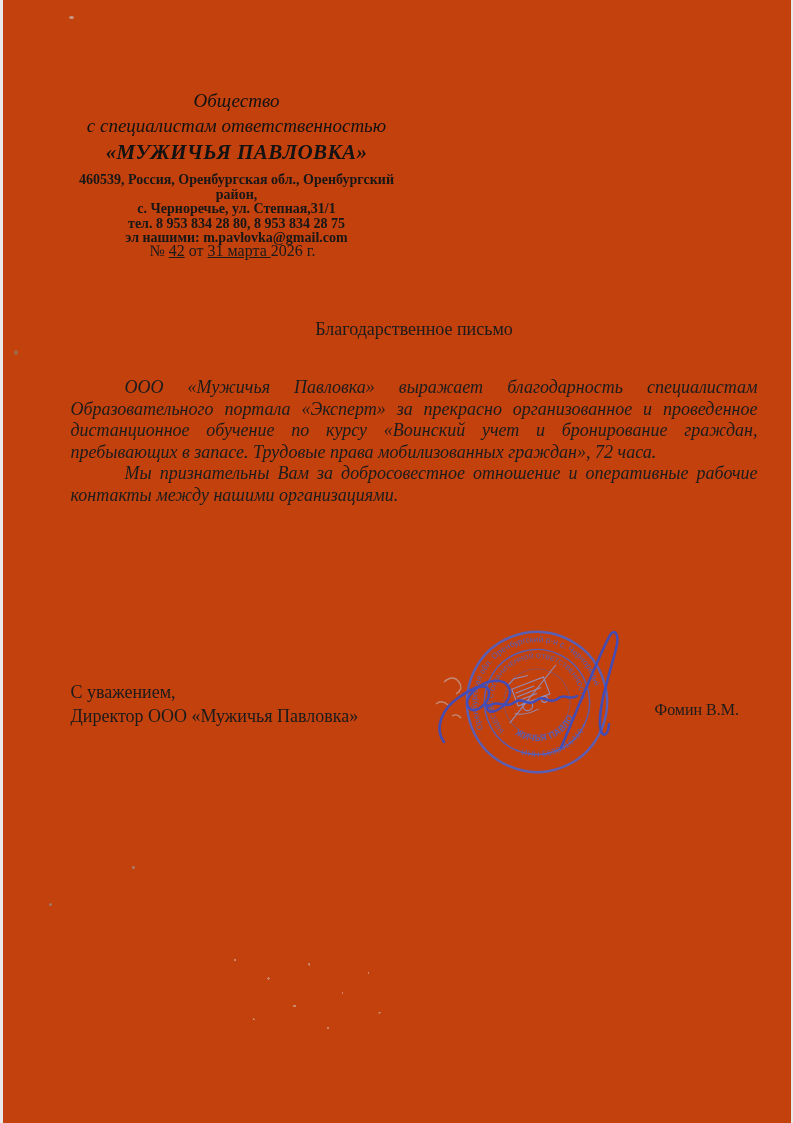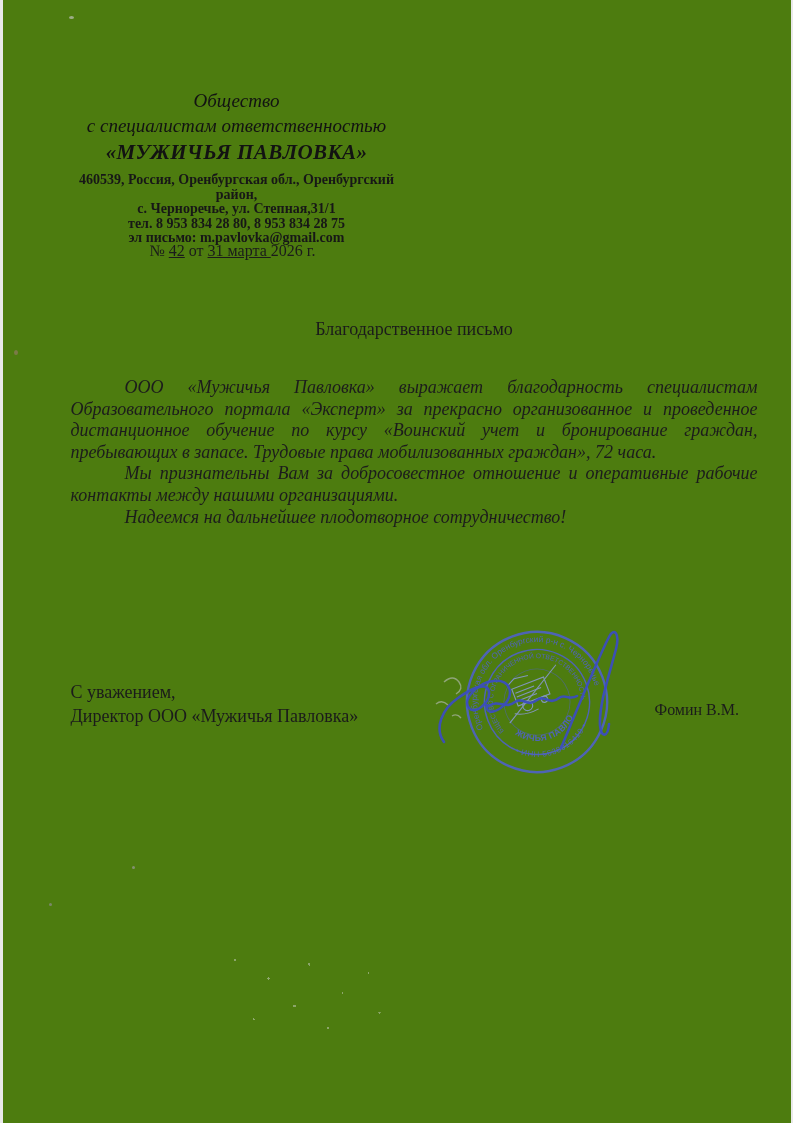--- a/index.html
+++ b/index.html
@@ -1,20 +1,20 @@
 <!DOCTYPE html>
 <html lang="ru" style="--stamp-color: #4f62c8; --sig-color: #3b4dc1;"><head>
 <meta charset="utf-8">
 <style>
   html,body{margin:0;padding:0;background:#e9e9e9;}
   .page{
     position:relative;
     width:788px;height:1123px;
     margin:0 auto;
-    background:#4d7c0f;
+    background:#c2410c;
     overflow:hidden;
     font-family:"Liberation Serif","DejaVu Serif",serif;
     color:#1d1d1d;
   }
   
   .letterhead{
     position:absolute;left:58px;top:88px;width:352px;
     text-align:center;color:#121212;
   }
   .org-line{font-style:italic;font-size:19px;line-height:25px;}
@@ -68,32 +68,31 @@
 <div class="page">
 
   <div class="letterhead">
     <div class="org-line">Общество</div>
     <div class="org-line">с специалистам ответственностью</div>
     <div class="org-name">«МУЖИЧЬЯ ПАВЛОВКА»</div>
     <div class="address">
       <div>460539, Россия, Оренбургская обл., Оренбургский район,</div>
       <div>с. Черноречье, ул. Степная,31/1</div>
       <div>тел. 8 953 834 28 80, 8 953 834 28 75</div>
-      <div>эл письмо: m.pavlovka@gmail.com</div>
+      <div>эл нашими: m.pavlovka@gmail.com</div>
     </div>
   </div>
 
   <div class="reference"><span>№ </span><span class="u">42</span><span> от </span><span class="u">31 марта </span><span>2026 г.</span></div>
 
   <div class="letter-title">Благодарственное письмо</div>
 
   <div class="letter-body">
     <p>ООО «Мужичья Павловка» выражает благодарность специалистам Образовательного портала «Эксперт» за прекрасно организованное и проведенное дистанционное обучение по курсу «Воинский учет и бронирование граждан, пребывающих в запасе. Трудовые права мобилизованных граждан», 72 часа.</p>
     <p>Мы признательны Вам за добросовестное отношение и оперативные рабочие контакты между нашими организациями.</p>
-    <p>Надеемся на дальнейшее плодотворное сотрудничество!</p>
   </div>
 
   <div class="sign-left">
     <div>С уважением,</div>
     <div>Директор ООО «Мужичья Павловка»</div>
   </div>
   <div class="sign-name">Фомин В.М.</div>
 
   <div class="stamp-wrap">
     <svg viewBox="0 0 210 175" xmlns="http://www.w3.org/2000/svg">

